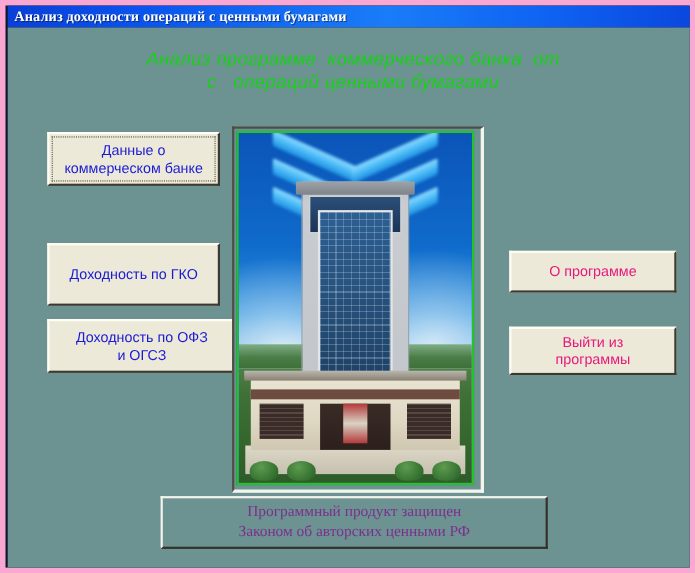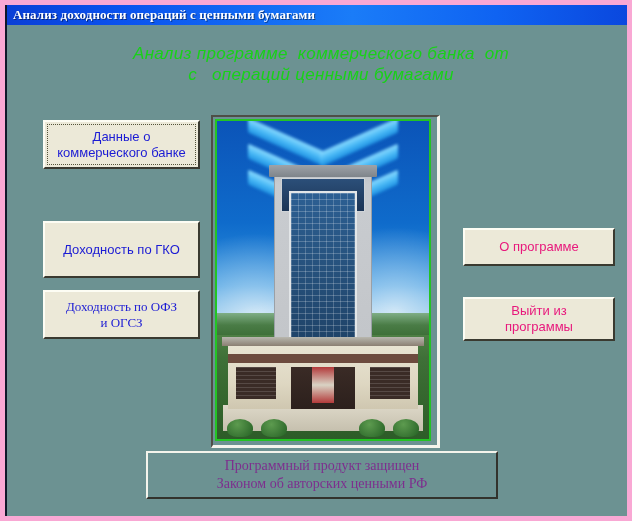--- a/index.html
+++ b/index.html
@@ -105,21 +105,21 @@
     top: 2px;
     right: 2px;
     bottom: 2px;
     border: 1px dotted #54543a;
     pointer-events: none;
   }
 
   
   #btn-bank-data    { left: 36px;  top: 95px;  width: 157px; height: 49px; }
   #btn-gko          { left: 36px;  top: 196px; width: 157px; height: 57px; }
-  #btn-ofz          { left: 36px;  top: 265px; width: 157px; height: 49px; font-family: Liberation Serif, serif; }
+  #btn-ofz          { left: 36px;  top: 265px; width: 172px; height: 49px; }
   #btn-about        { left: 456px; top: 203px; width: 152px; height: 38px; }
   #btn-exit         { left: 456px; top: 272px; width: 152px; height: 44px; }
 
   
   #picture-frame {
     position: absolute;
     left: 204px;
     top: 90px;
     width: 229px;
     height: 333px;
@@ -337,21 +337,21 @@
     <div id="title-bar-text">Анализ доходности операций с ценными бумагами</div>
   </div>
 
   <div id="client-area">
 
     <div id="page-heading">Анализ программе  коммерческого банка  от
 с   операций ценными бумагами</div>
 
     <div id="btn-bank-data" class="win-button btn-blue focused">
       <span class="btn-label">Данные о
-коммерческого банке</span>
+коммерческом банке</span>
     </div>
 
     <div id="btn-gko" class="win-button btn-blue">
       <span class="btn-label">Доходность по ГКО</span>
     </div>
 
     <div id="btn-ofz" class="win-button btn-blue">
       <span class="btn-label">Доходность по ОФЗ
 и ОГСЗ</span>
     </div>

